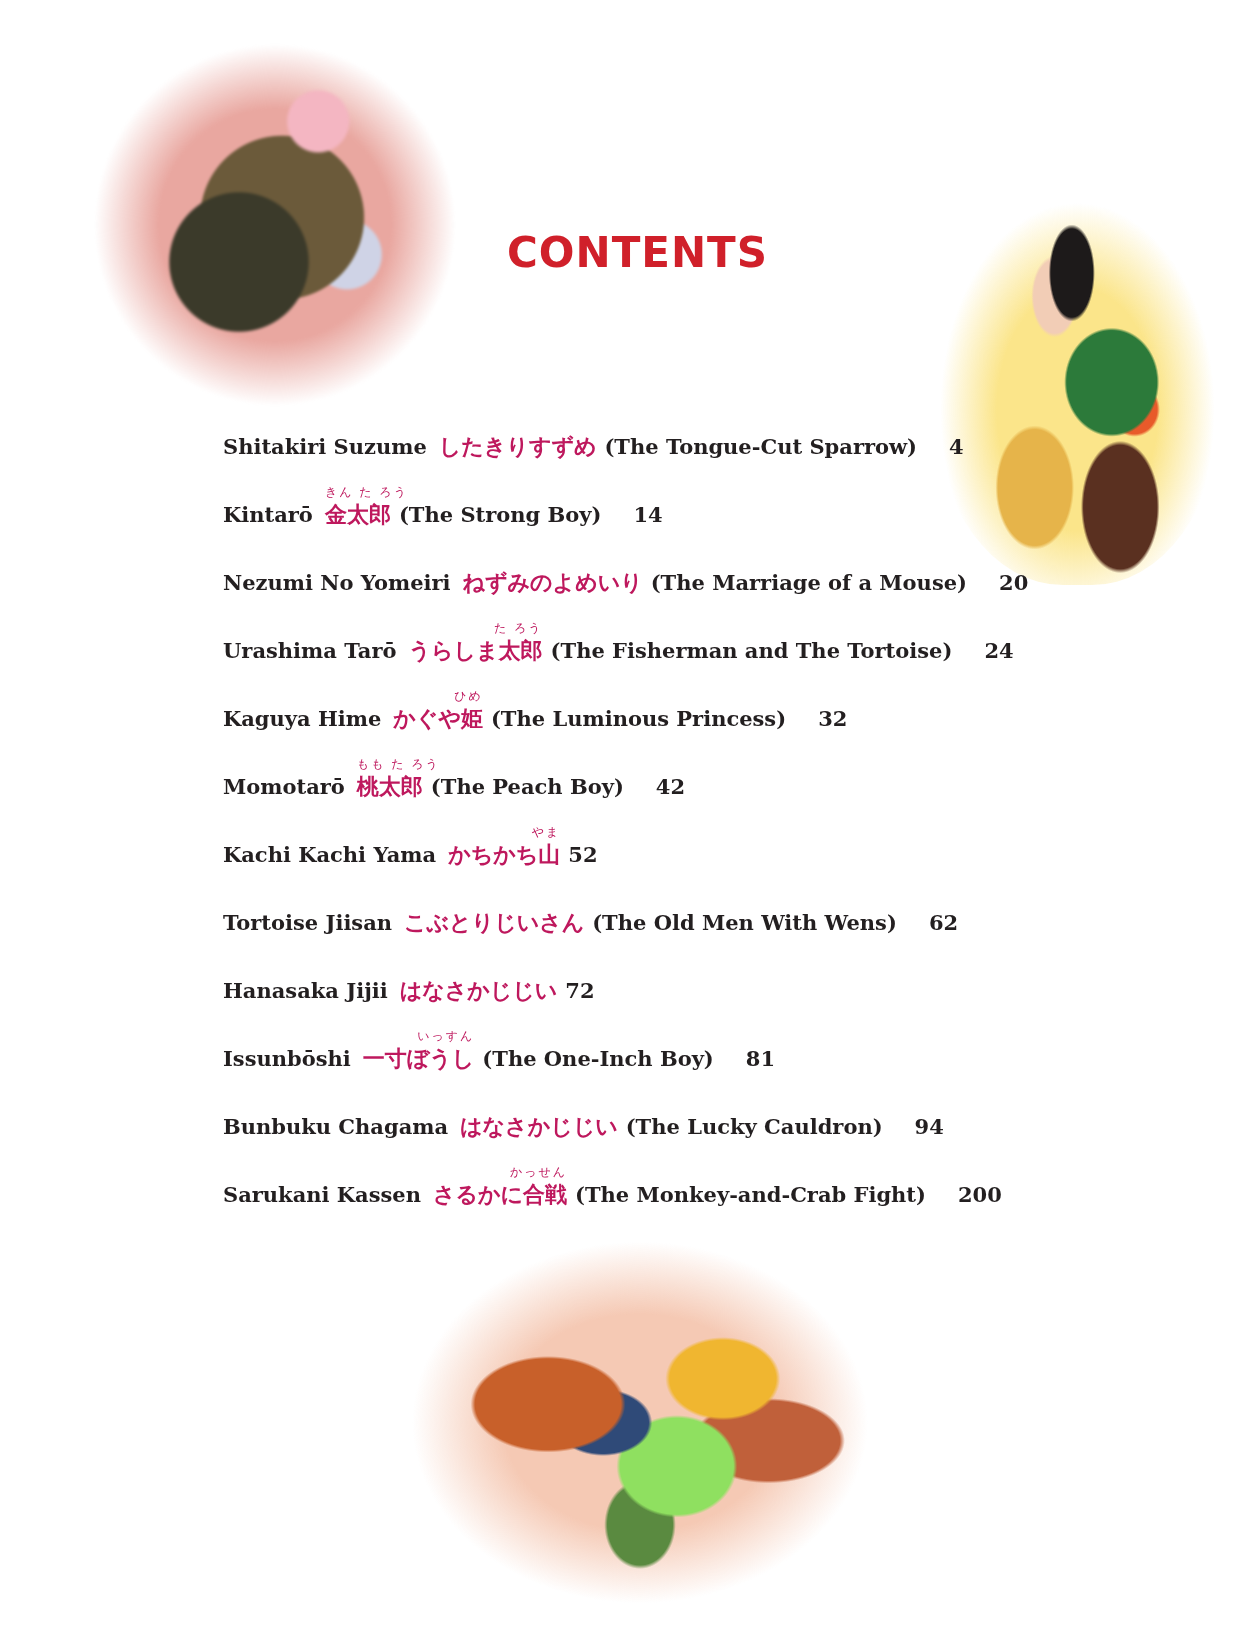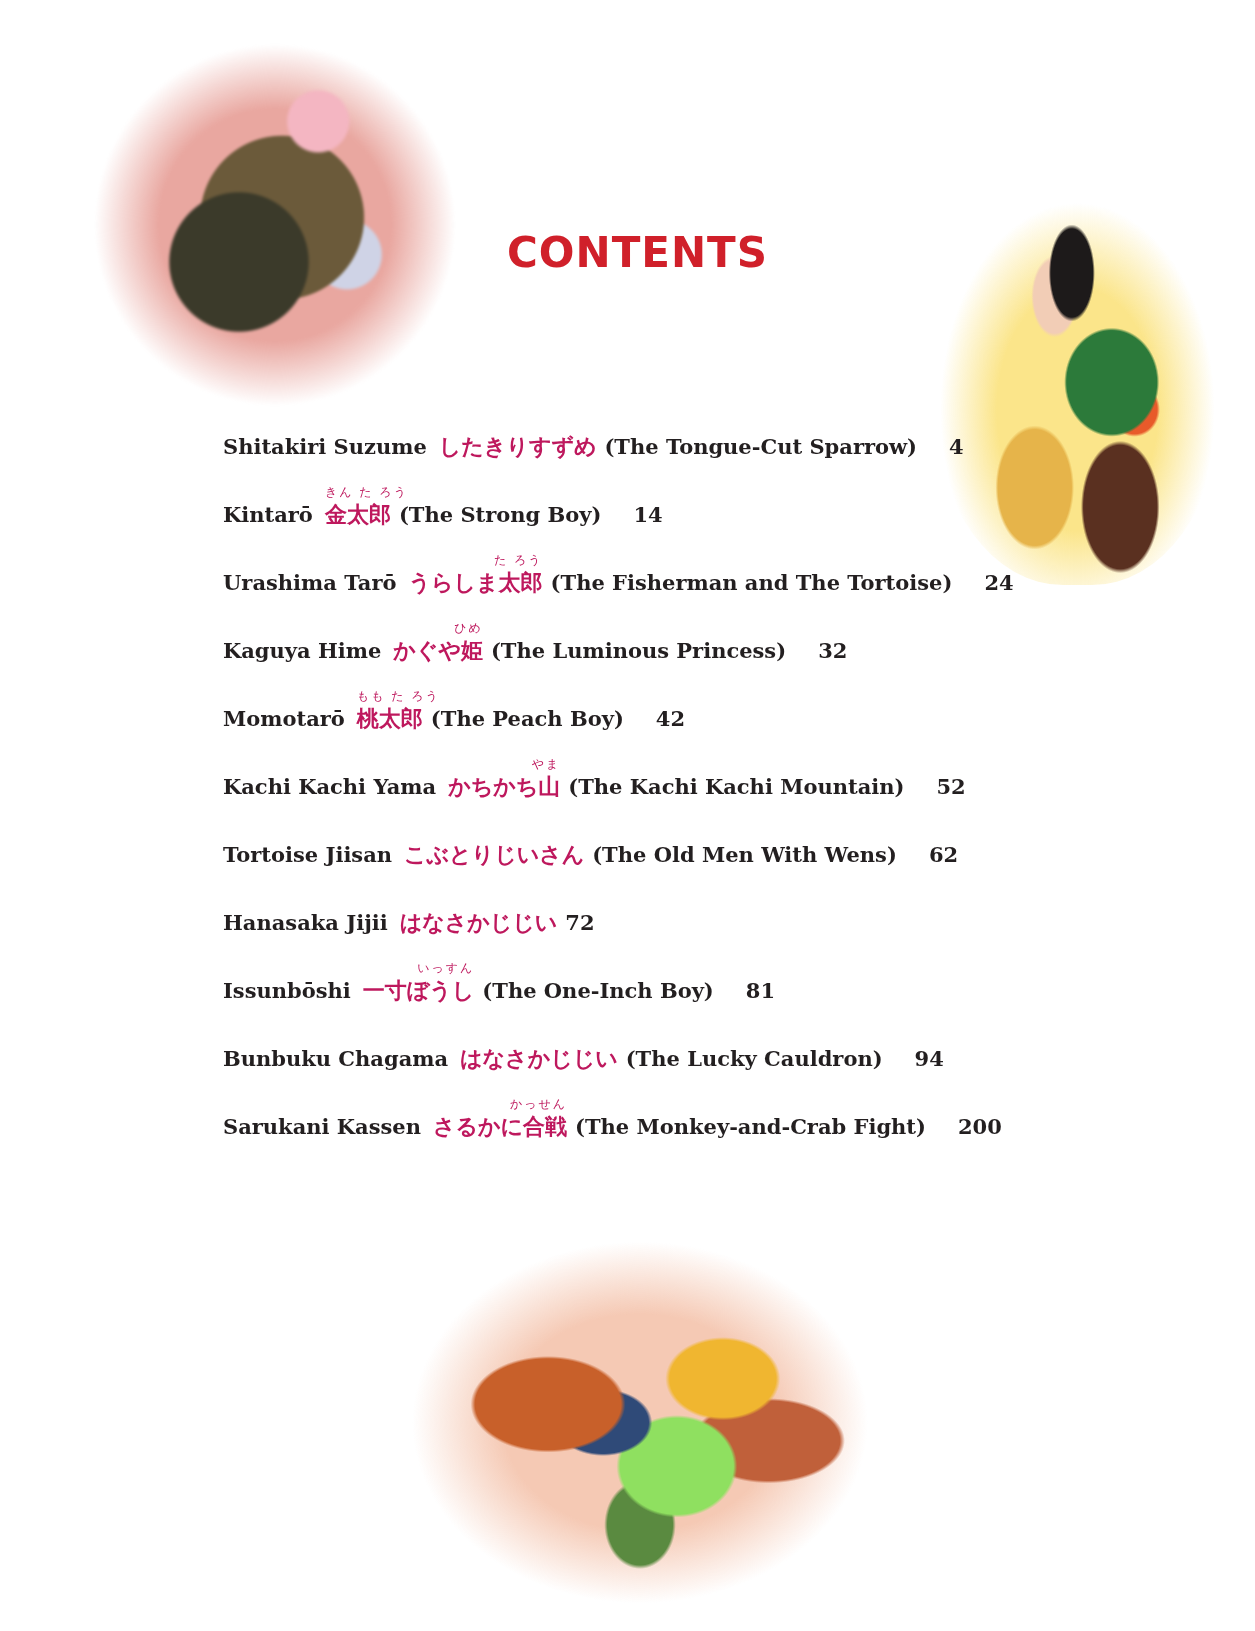--- a/index.html
+++ b/index.html
@@ -90,20 +90,28 @@
   <div class="row">
       <div class="inner">
     <span class="romaji">Kintarō</span>
     <span class="jp"><span class="ruby">きん た ろう</span><span>金太郎</span></span>
     <span class="eng">(The Strong Boy)</span>
     <span class="page">14</span>
   </div>
     </div>
   <div class="row">
       <div class="inner">
+    <span class="romaji">Nezumi No Yomeiri</span>
+    <span class="jp"><span class="ruby"></span><span>ねずみのよめいり</span></span>
+    <span class="eng">(The Marriage of a Mouse)</span>
+    <span class="page">20</span>
+  </div>
+    </div>
+  <div class="row">
+      <div class="inner">
     <span class="romaji">Urashima Tarō</span>
     <span class="jp"><span class="ruby">た ろう</span><span>うらしま太郎</span></span>
     <span class="eng">(The Fisherman and The Tortoise)</span>
     <span class="page">24</span>
   </div>
     </div>
   <div class="row">
       <div class="inner">
     <span class="romaji">Kaguya Hime</span>
     <span class="jp"><span class="ruby">ひめ</span><span>かぐや姫</span></span>
@@ -116,21 +124,20 @@
     <span class="romaji">Momotarō</span>
     <span class="jp"><span class="ruby">もも た ろう</span><span>桃太郎</span></span>
     <span class="eng">(The Peach Boy)</span>
     <span class="page">42</span>
   </div>
     </div>
   <div class="row">
       <div class="inner">
     <span class="romaji">Kachi Kachi Yama</span>
     <span class="jp"><span class="ruby">やま</span><span>かちかち山</span></span>
-    <span class="eng">(The Kachi Kachi Mountain)</span>
     <span class="page">52</span>
   </div>
     </div>
   <div class="row">
       <div class="inner">
     <span class="romaji">Tortoise Jiisan</span>
     <span class="jp"><span class="ruby"></span><span>こぶとりじいさん</span></span>
     <span class="eng">(The Old Men With Wens)</span>
     <span class="page">62</span>
   </div>

